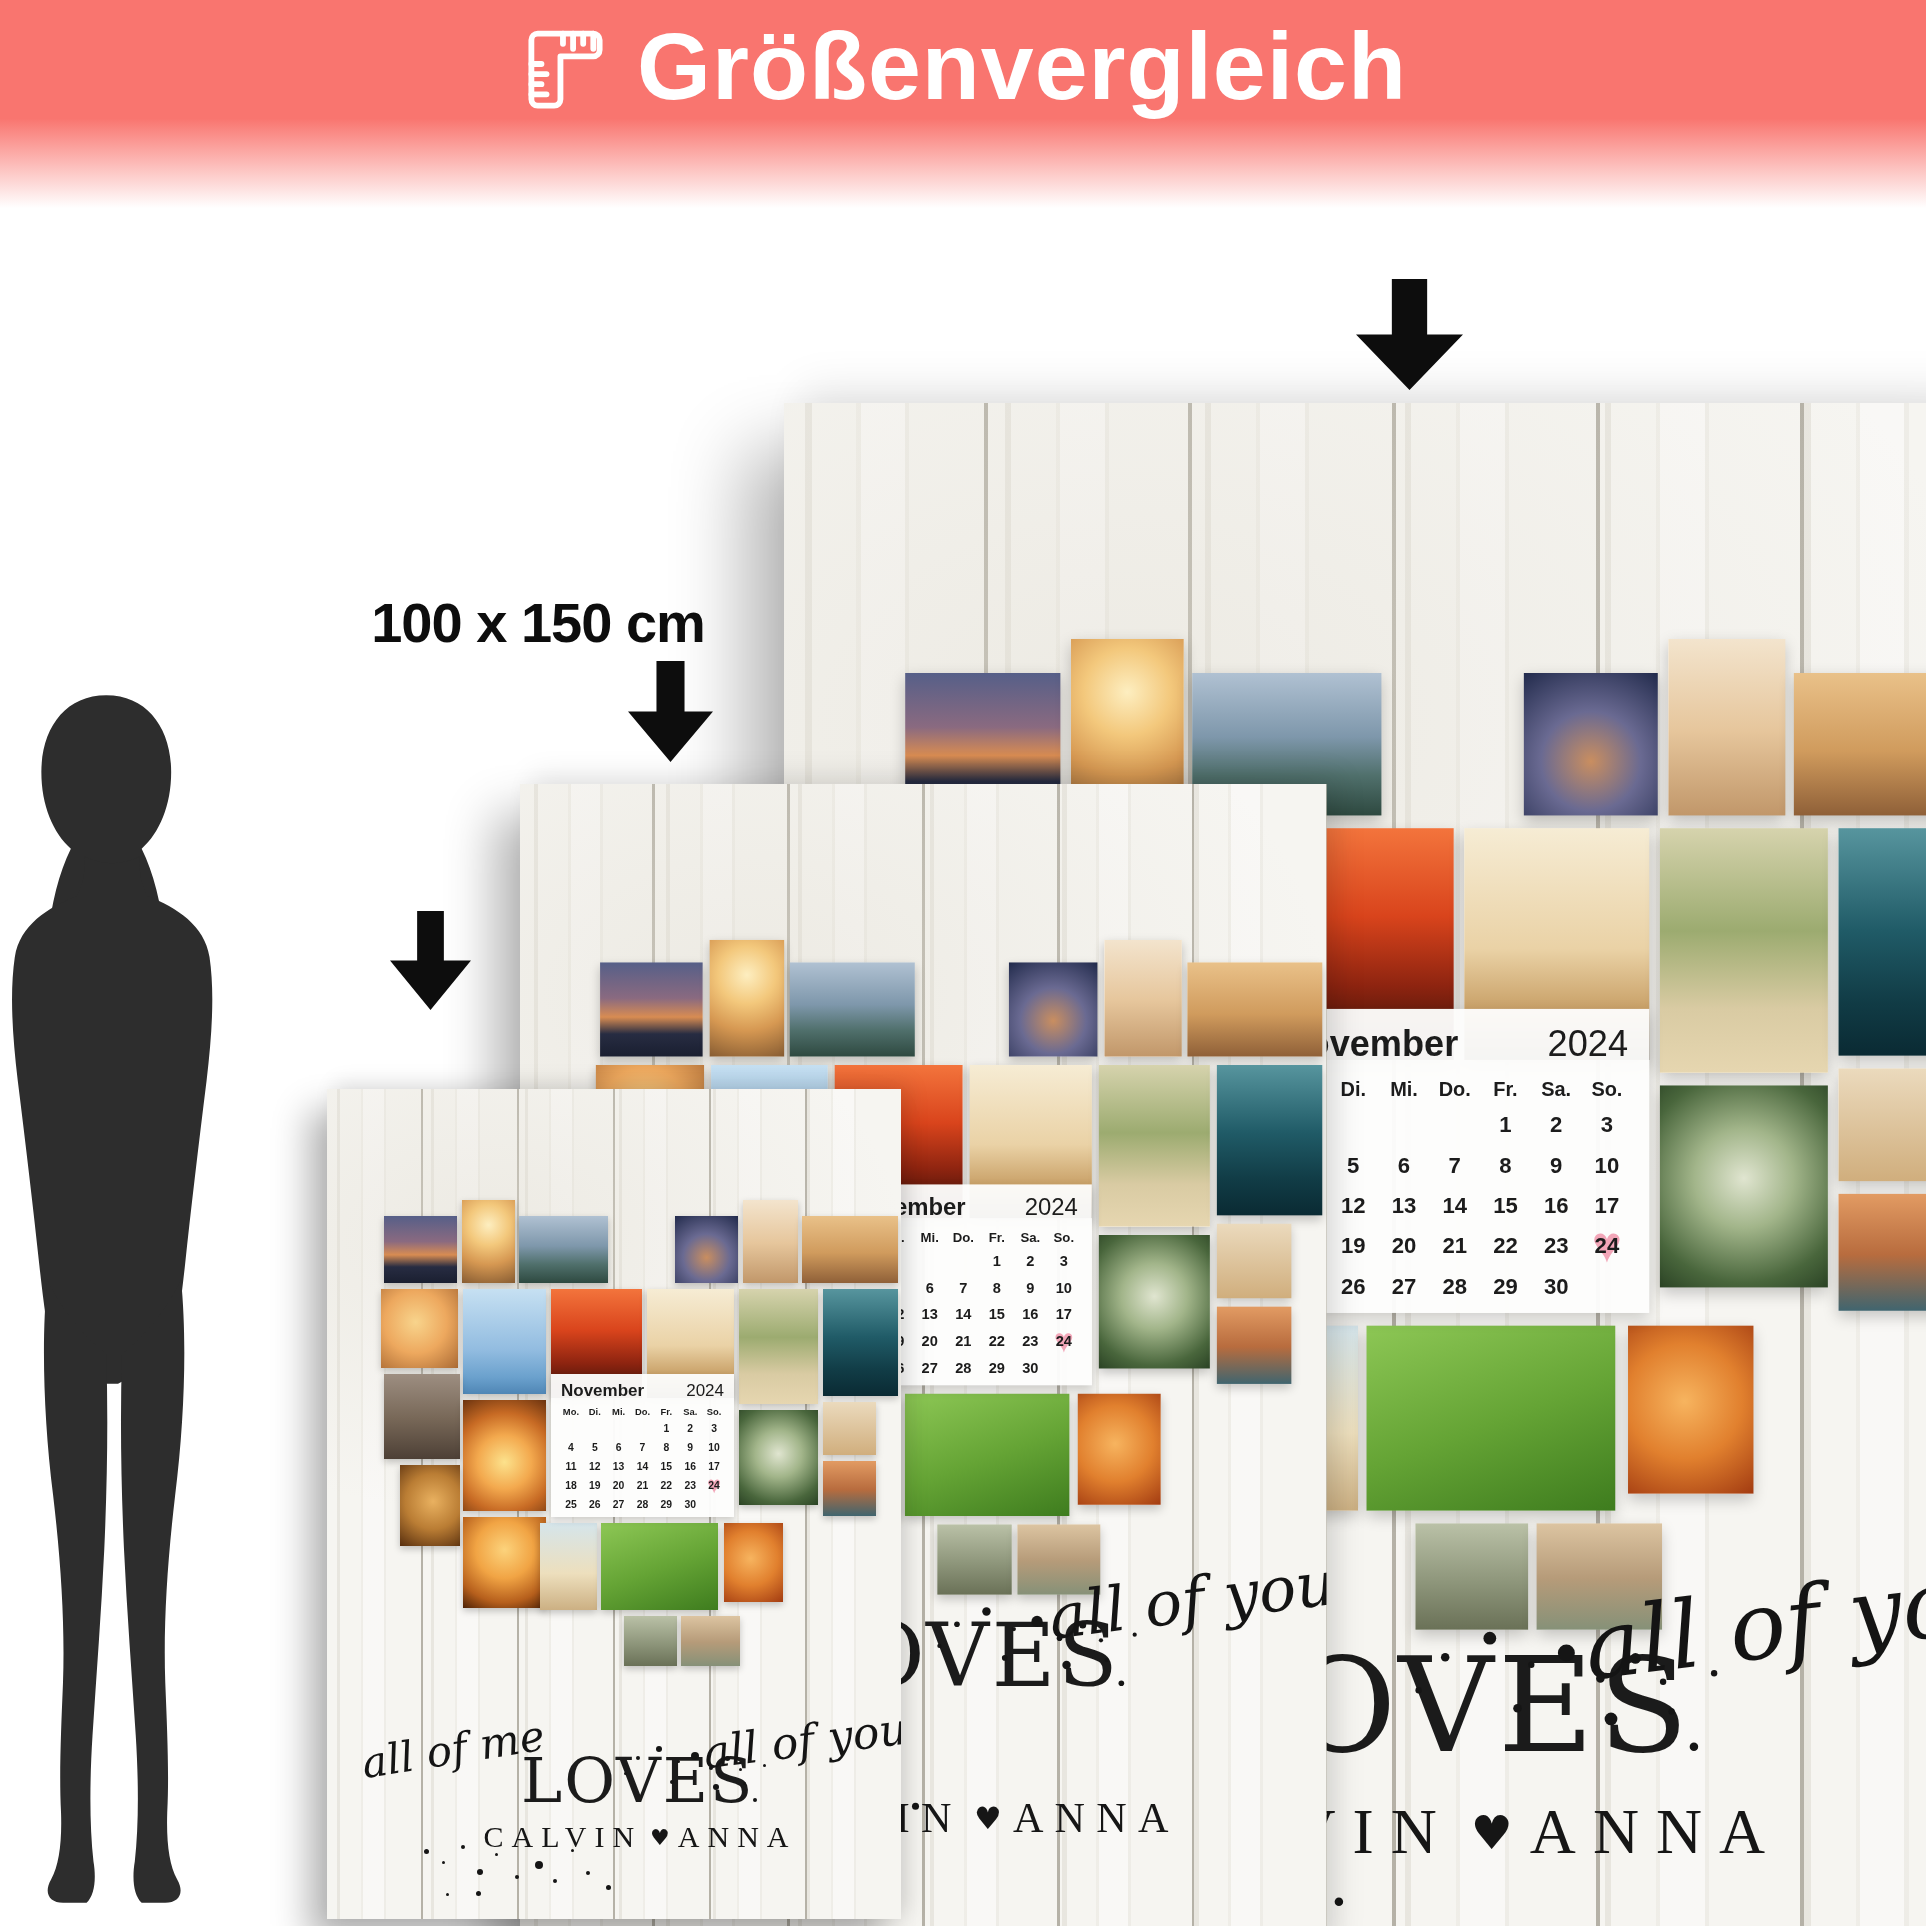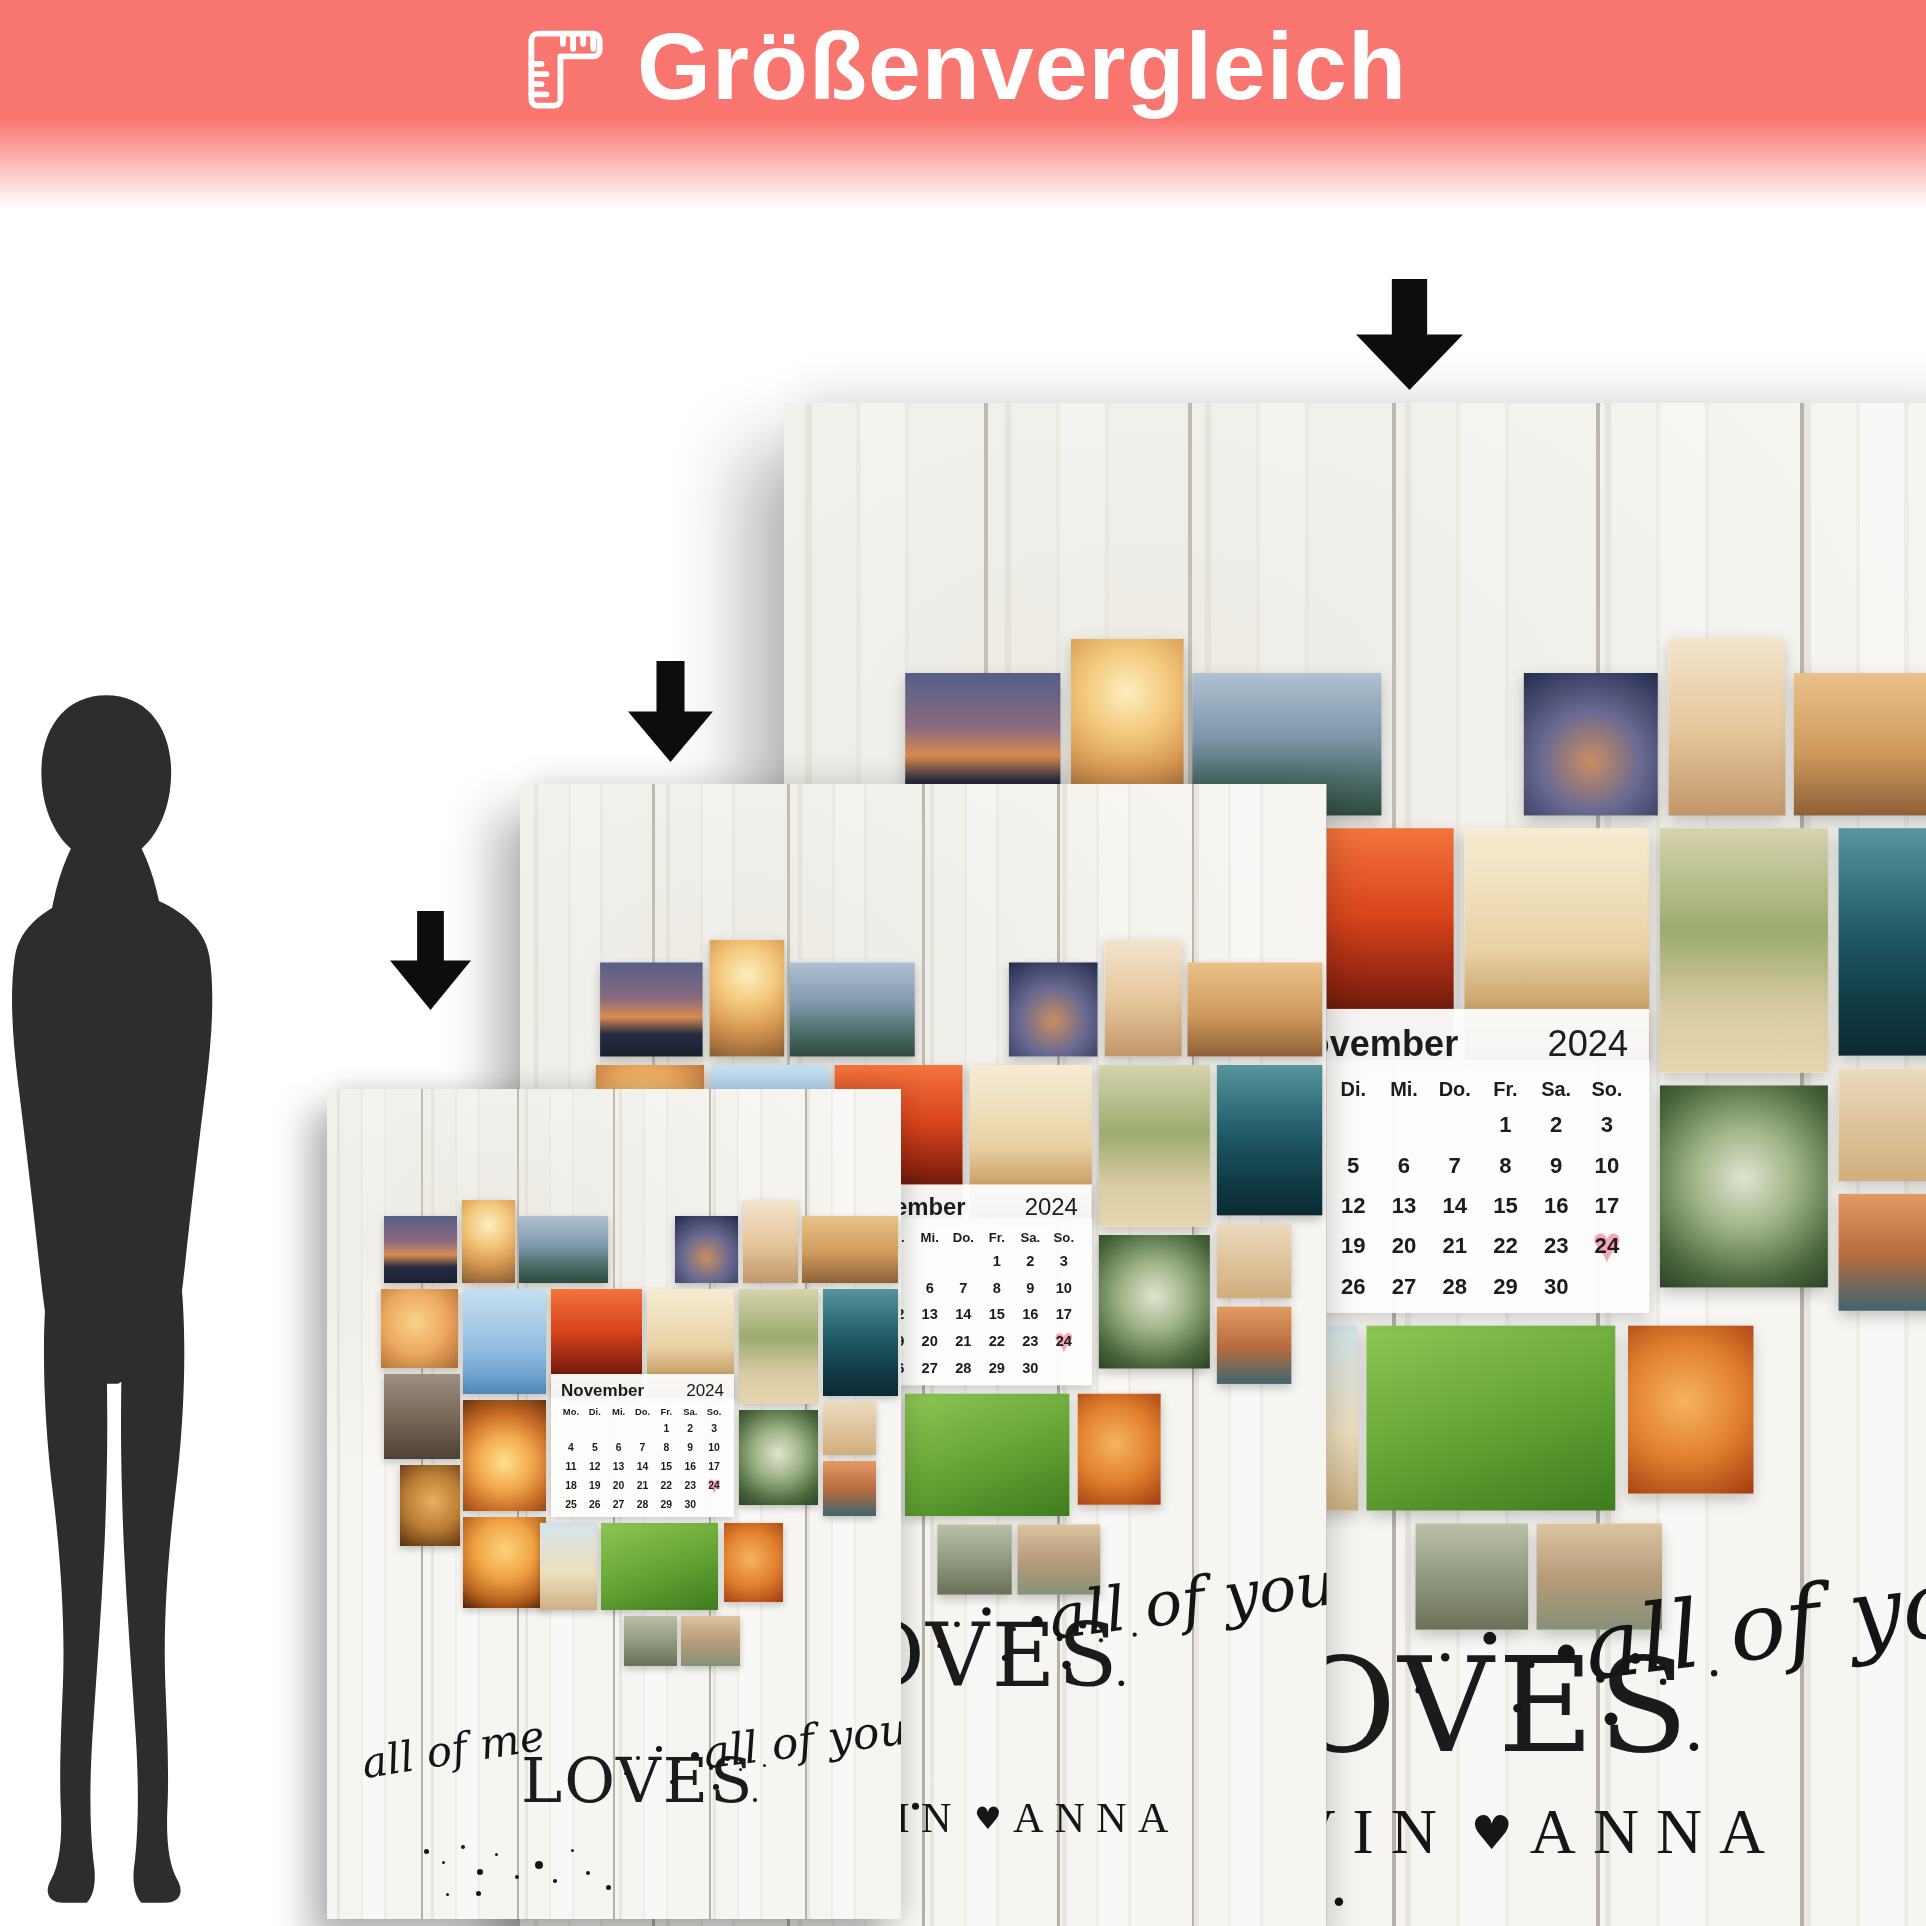--- a/index.html
+++ b/index.html
@@ -110,20 +110,21 @@
       </svg>
       <div class="banner-title">Größenvergleich</div>
     </div>
   </div>
 
   <div class="down-arrow a1">
     <svg viewBox="0 0 10 12" preserveAspectRatio="none">
         <path d="M3.35 0 H6.65 V6 H10 L5 12 L0 6 H3.35 Z" fill="#0d0d0d"></path>
       </svg>
   </div>
+  <div class="size-label l2">100 x 150 cm</div>
   <div class="down-arrow a2">
     <svg viewBox="0 0 10 12" preserveAspectRatio="none">
         <path d="M3.35 0 H6.65 V6 H10 L5 12 L0 6 H3.35 Z" fill="#0d0d0d"></path>
       </svg>
   </div>
   <div class="down-arrow a3">
     <svg viewBox="0 0 10 12" preserveAspectRatio="none">
         <path d="M3.35 0 H6.65 V6 H10 L5 12 L0 6 H3.35 Z" fill="#0d0d0d"></path>
       </svg>
   </div>
@@ -454,17 +455,18 @@
           <span class="dot" style="left: 168px; top: 158px; width: 3px; height: 3px;"></span>
           <span class="dot" style="left: 188px; top: 180px; width: 4px; height: 4px;"></span>
           <span class="dot" style="left: 208px; top: 166px; width: 8px; height: 8px;"></span>
           <span class="dot" style="left: 226px; top: 184px; width: 4px; height: 4px;"></span>
           <span class="dot" style="left: 149px; top: 196px; width: 5px; height: 5px;"></span>
           <span class="dot" style="left: 244px; top: 154px; width: 3px; height: 3px;"></span>
           <span class="dot" style="left: 259px; top: 176px; width: 4px; height: 4px;"></span>
           <span class="dot" style="left: 279px; top: 190px; width: 5px; height: 5px;"></span>
           <span class="dot" style="left: 119px; top: 198px; width: 3px; height: 3px;"></span>
         </div>
+        <div class="names"><span class="nm">CALVIN</span><span class="ht">♥</span><span class="nm">ANNA</span></div>
       </div>
   </div>
 
 </div>
 
 
 </body></html>

